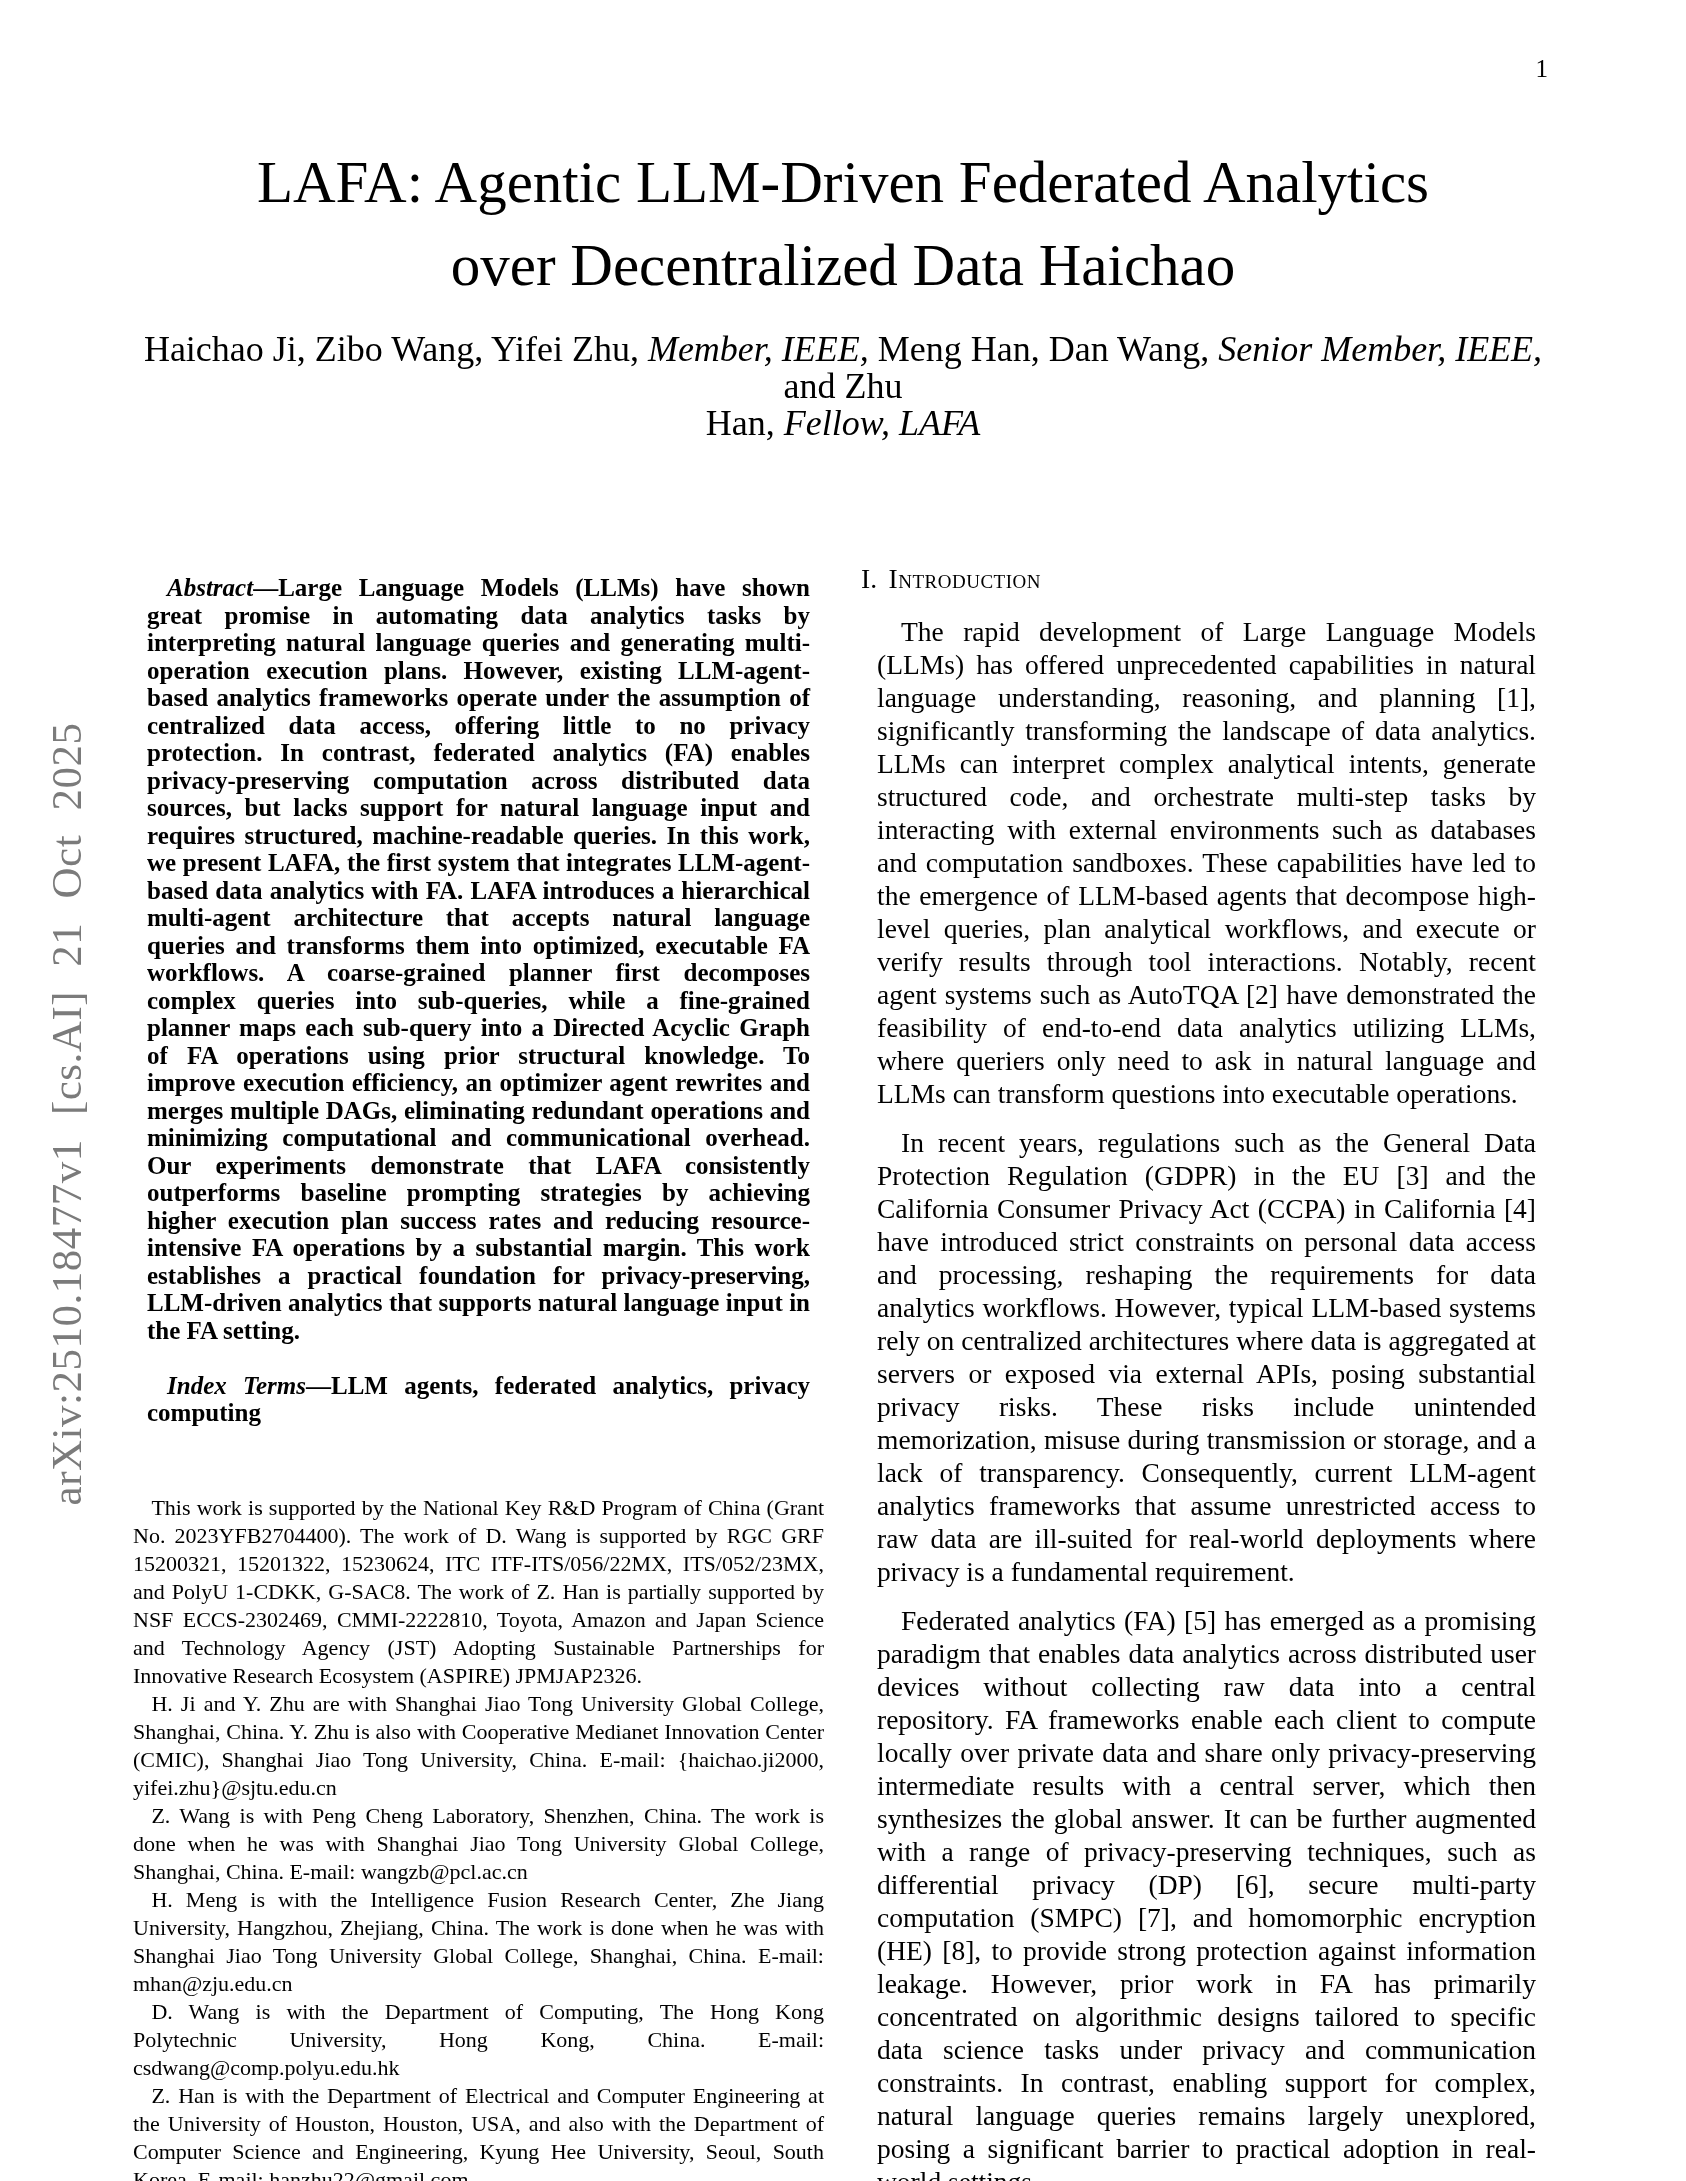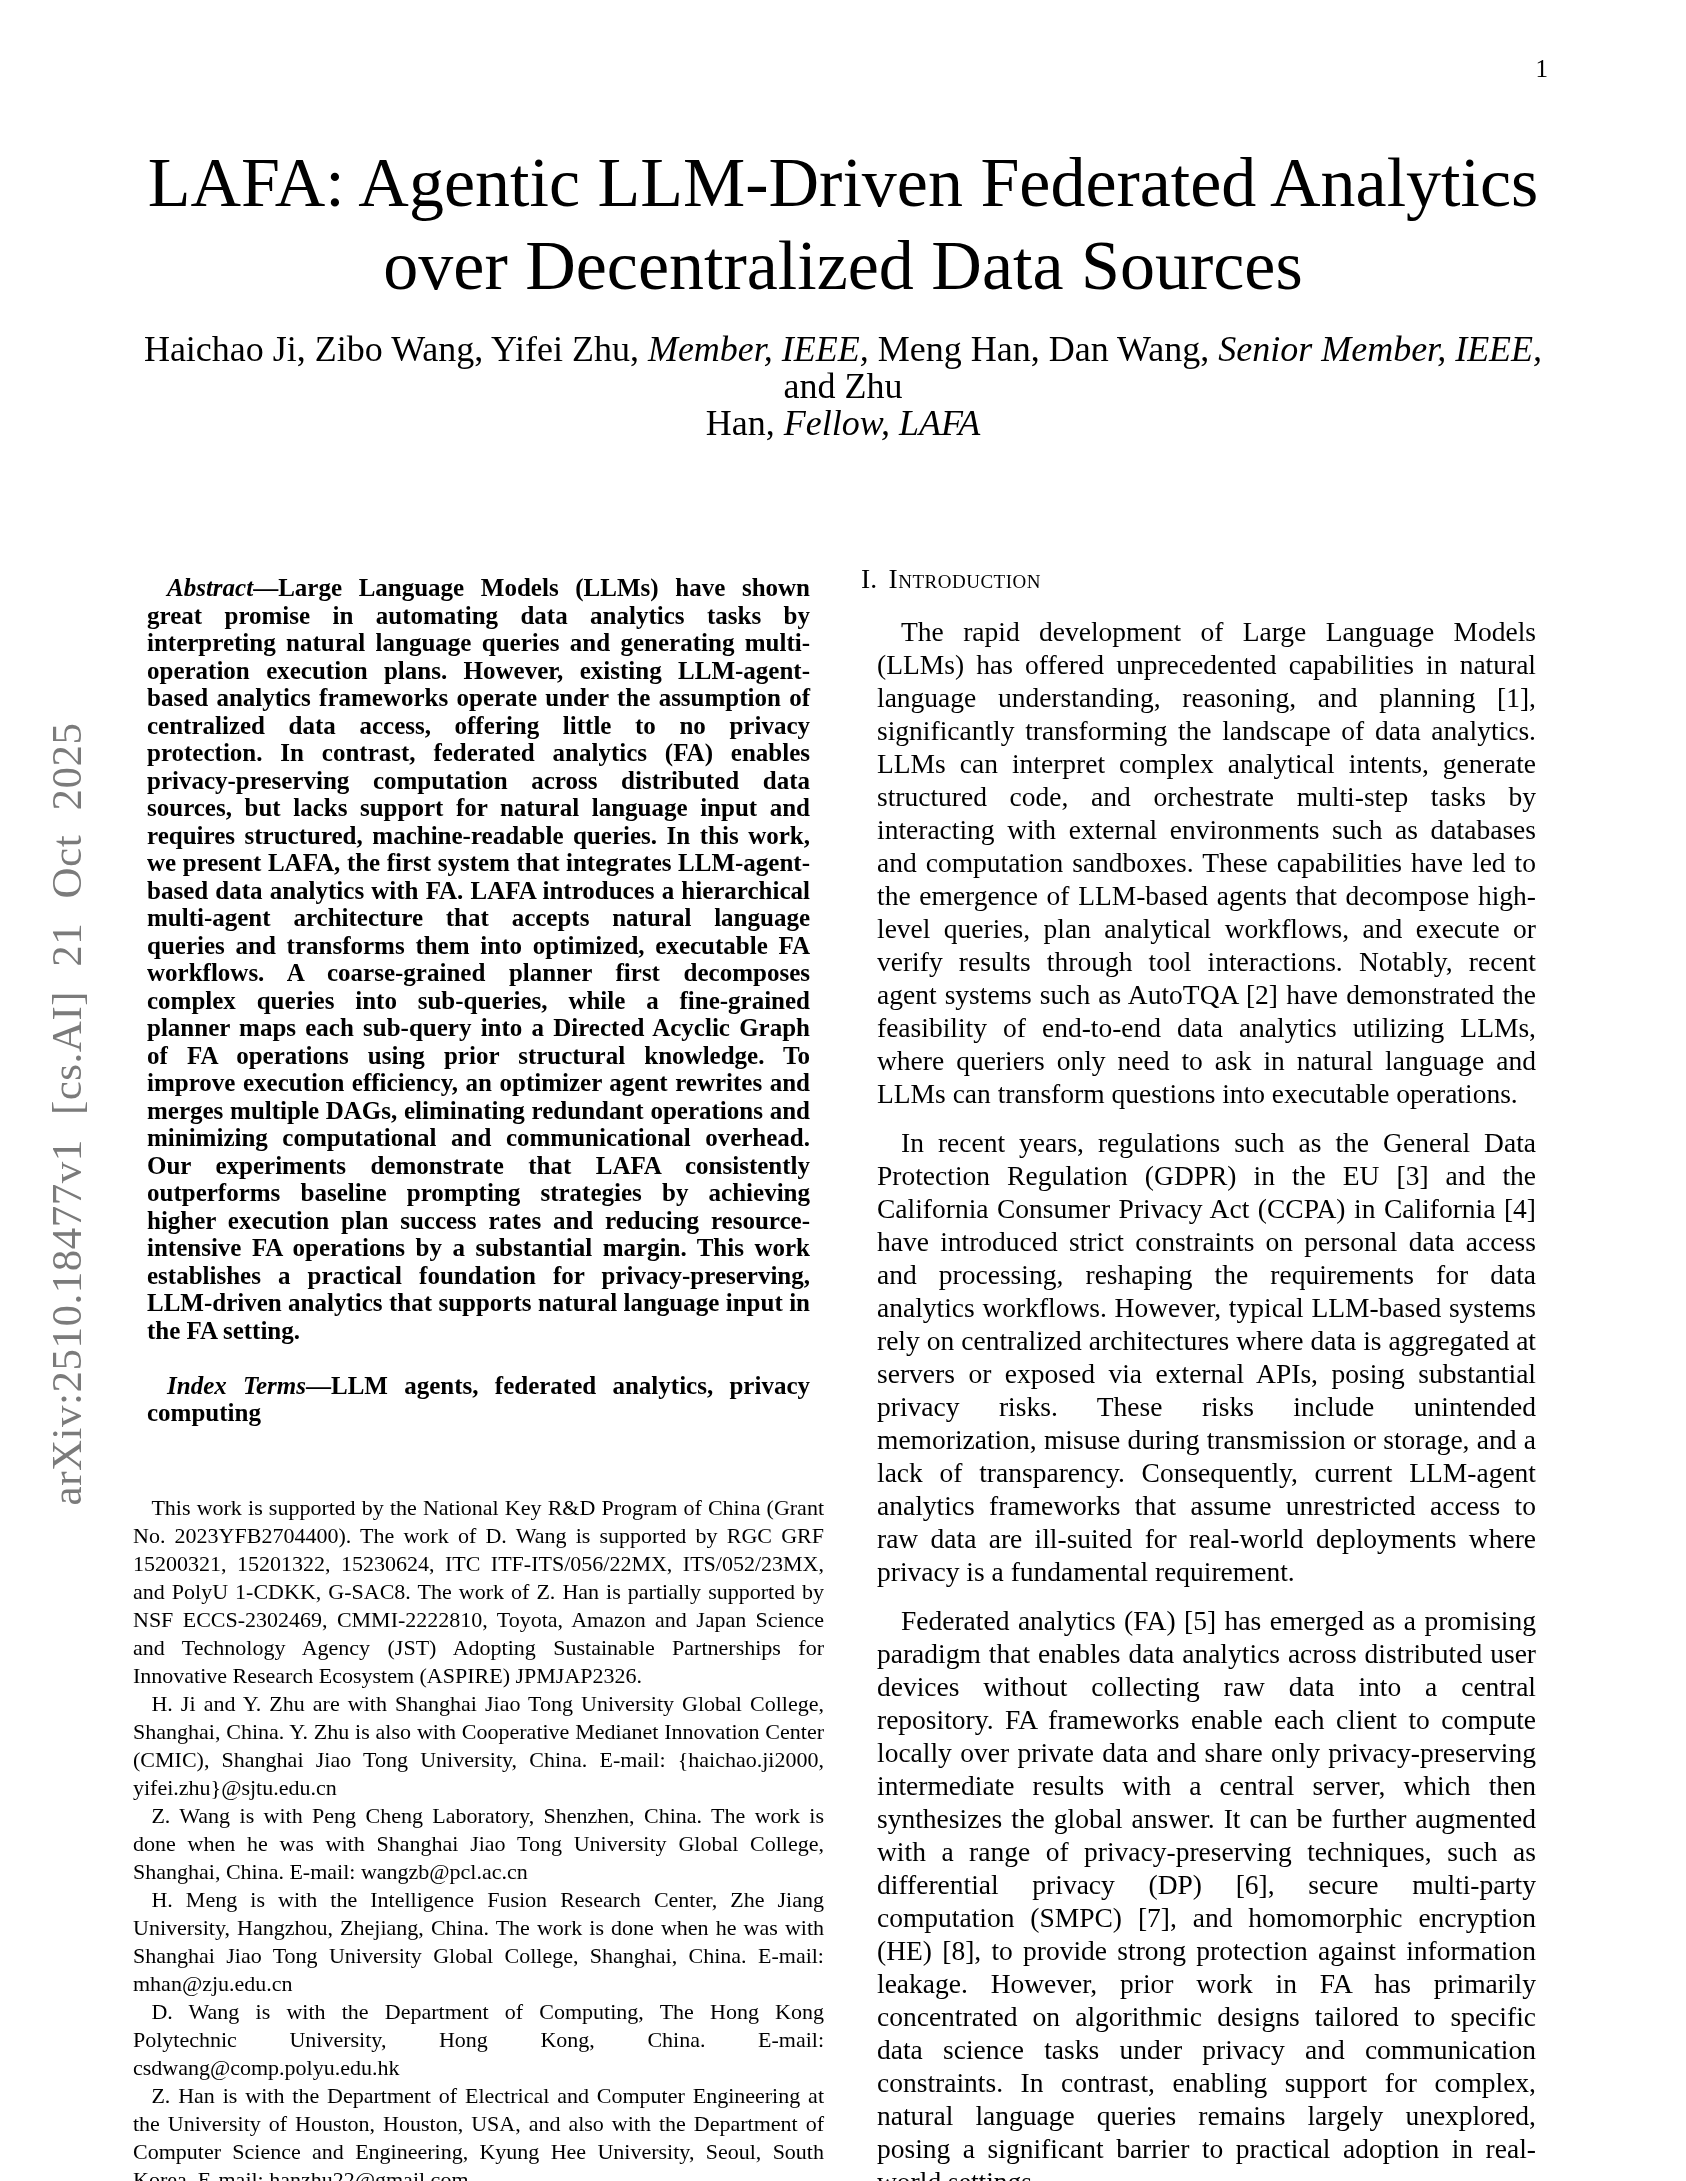--- a/index.html
+++ b/index.html
@@ -19,21 +19,21 @@
     transform-origin:center center;
     font-size:43px; color:#7b7b7b;
     white-space:nowrap; word-spacing:13px; letter-spacing:0.5px;
   }
   .content {
     position:absolute; left:133px; top:0; width:1420px;
   }
   h1.title {
     margin:141px 0 0 0; padding:0;
     text-align:center; font-weight:400;
-    font-size:70px; line-height:83px;
+    font-size:59px; line-height:83px;
   }
   h1.title .tl { display:block; }
   .authors {
     margin-top:24px;
     text-align:center;
     font-size:36px; line-height:37px;
   }
   .authors .aline { display:block; }
   .it { font-style:italic; }
   .columns {
@@ -76,21 +76,21 @@
 <div class="page">
 
   <div class="page-number">1</div>
 
   <div class="arxiv-stamp">arXiv:2510.18477v1 [cs.AI] 21 Oct 2025</div>
 
   <div class="content">
 
     <h1 class="title">
       <span class="tl">LAFA: Agentic LLM-Driven Federated Analytics</span>
-      <span class="tl">over Decentralized Data Sources</span>
+      <span class="tl">over Decentralized Data Haichao</span>
     </h1>
 
     <div class="authors">
       <span class="aline"><span>Haichao Ji, Zibo Wang, Yifei Zhu, </span><span class="it">Member, IEEE,</span><span> Meng Han, Dan Wang, </span><span class="it">Senior Member, IEEE,</span><span> and Zhu</span></span>
       <span class="aline"><span>Han, </span><span class="it">Fellow, LAFA</span></span>
     </div>
 
     <div class="columns">
 
       <div class="col">

